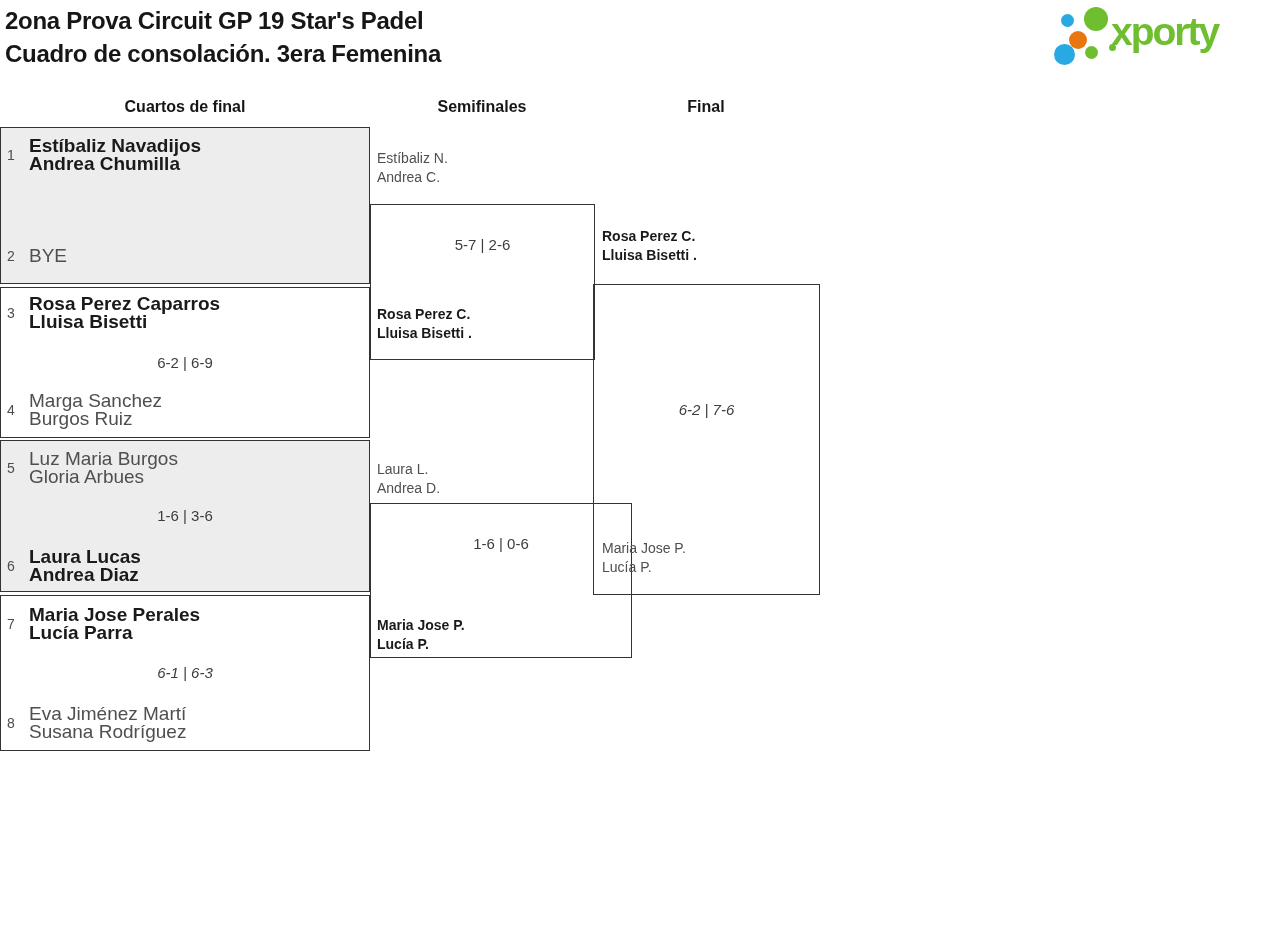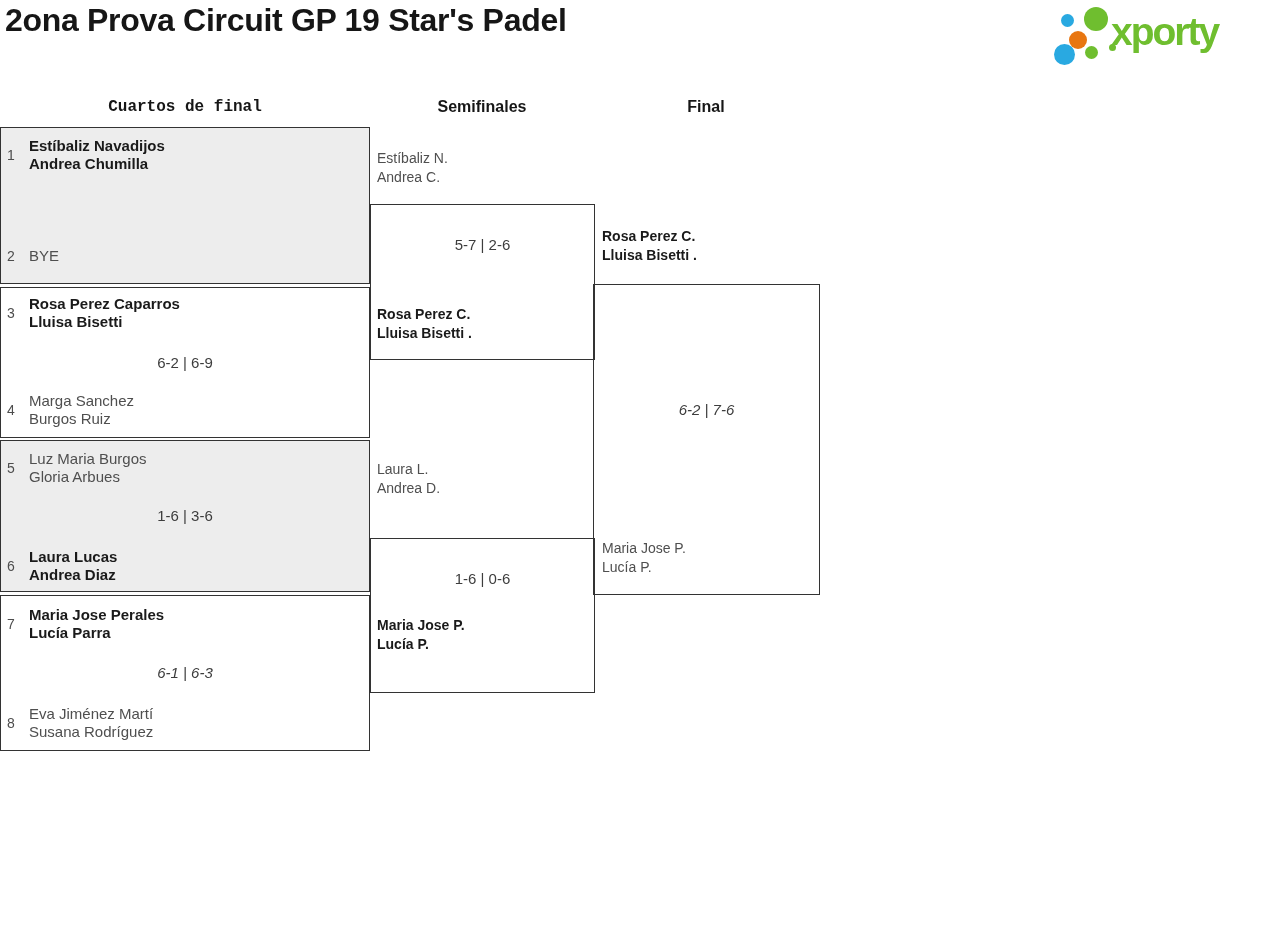--- a/index.html
+++ b/index.html
@@ -2,62 +2,63 @@
 <html><head>
 <meta charset="utf-8">
 <style>
   html,body{margin:0;padding:0;background:#ffffff;}
   .canvas{
     position:relative;width:1280px;height:949px;background:#ffffff;
     font-family:"Liberation Sans",sans-serif;color:#222;overflow:hidden;
   }
   .abs{position:absolute;}
   
-  .page-title{left:5px;top:4px;font-size:32px;line-height:33px;font-weight:700;color:#161616;letter-spacing:-0.3px;}
+  .page-title{left:5px;top:4px;font-size:24px;line-height:33px;font-weight:700;color:#161616;letter-spacing:-0.3px;}
   
   .dot{position:absolute;border-radius:50%;}
   .dot-green{background:#6FBE2F;}
   .dot-blue{background:#29A9E1;}
   .dot-orange{background:#E87611;}
   .logo-text{left:1111px;top:4px;font-size:39px;line-height:56px;font-weight:700;color:#6FBE2F;letter-spacing:-2px;}
   
   .round-header{top:98px;width:200px;text-align:center;font-size:16px;font-weight:700;color:#161616;}
   
   .qf-box{left:0px;width:370px;border:1px solid #333;box-sizing:border-box;background:#ffffff;}
   .qf-gray{background:#ededed;}
   .team-row{position:absolute;left:6px;display:flex;align-items:center;}
   .seed{flex:0 0 22px;width:22px;font-size:14px;color:#4d4d4d;font-weight:400;}
-  .names{font-size:15px;line-height:18px;}
+  .names{font-size:19px;line-height:18px;}
   .n-bold{font-weight:700;color:#1a1a1a;}
   .n-reg{font-weight:400;color:#4f4f4f;}
   .box-score{position:absolute;left:0;right:0;text-align:center;font-size:15px;color:#3d3d3d;}
   
   .line-box{border:1px solid #333;box-sizing:border-box;background:transparent;}
   .label{font-size:14px;line-height:19px;}
 </style>
 </head>
 <body>
 
 <div class="canvas">
 
   <div class="abs page-title">
     <div>2ona Prova Circuit GP 19 Star's Padel</div>
+    <div>Cuadro de consolación. 3era Femenina</div>
   </div>
 
   <div>
     <span class="dot dot-blue" style="left:1061px;top:14px;width:13px;height:13px;"></span>
     <span class="dot dot-green" style="left:1084px;top:7px;width:24px;height:24px;"></span>
     <span class="dot dot-orange" style="left:1069px;top:31px;width:18px;height:18px;"></span>
     <span class="dot dot-blue" style="left:1054px;top:44px;width:21px;height:21px;"></span>
     <span class="dot dot-green" style="left:1085px;top:46px;width:13px;height:13px;"></span>
     <span class="dot dot-green" style="left:1109px;top:44px;width:7px;height:7px;"></span>
     <div class="abs logo-text">xporty</div>
   </div>
 
-  <div class="abs round-header" style="left:85px;font-family:Liberation Mono, monospace;">Cuartos de final</div>
+  <div class="abs round-header" style="left:85px;">Cuartos de final</div>
   <div class="abs round-header" style="left:382px;">Semifinales</div>
   <div class="abs round-header" style="left:606px;">Final</div>
 
   <div class="abs qf-box qf-gray" style="top:127px;height:157px;">
     <div class="team-row" style="top:9px;">
       <span class="seed">1</span>
       <div class="names n-bold">
         <div>Estíbaliz Navadijos</div>
         <div>Andrea Chumilla</div>
       </div>
@@ -137,21 +138,21 @@
   <div class="abs label n-bold" style="left:377px;top:305px;">
     <div>Rosa Perez C.</div>
     <div>Lluisa Bisetti .</div>
   </div>
 
   <div class="abs label n-reg" style="left:377px;top:460px;">
     <div>Laura L.</div>
     <div>Andrea D.</div>
   </div>
 
-  <div class="abs line-box" style="left:370px;top:538px;width:225px;height:155px;">
+  <div class="abs line-box" style="left:370px;top:503px;width:262px;height:155px;">
     <div class="box-score" style="top:31px;">1-6 | 0-6</div>
   </div>
   <div class="abs label n-bold" style="left:377px;top:616px;">
     <div>Maria Jose P.</div>
     <div>Lucía P.</div>
   </div>
 
   <div class="abs label n-bold" style="left:602px;top:227px;">
     <div>Rosa Perez C.</div>
     <div>Lluisa Bisetti .</div>

